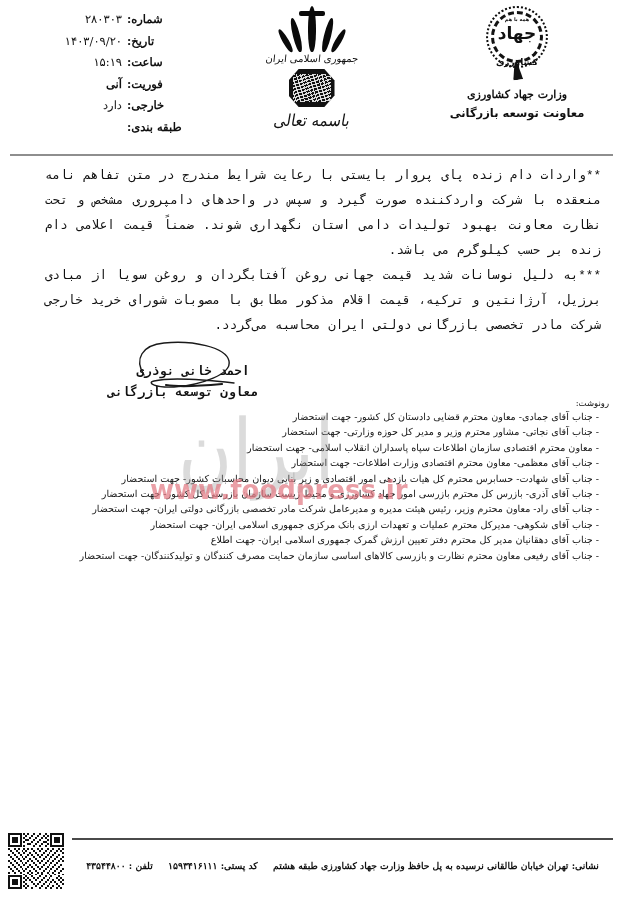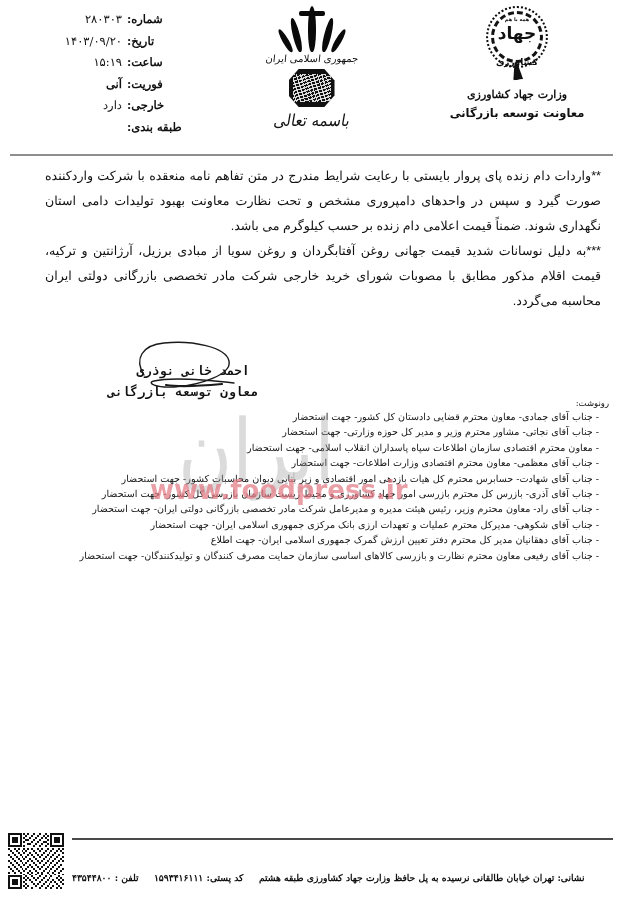--- a/index.html
+++ b/index.html
@@ -227,21 +227,21 @@
   .rule.bottom { top: 838px; background: #4a4a4a; height: 2px; left: 72px; width: 541px; }
 
   
   .body-text {
     position: absolute;
     top: 164px;
     right: 22px;
     left: 22px;
     text-align: justify;
     direction: rtl;
-    font-family: Liberation Sans, sans-serif;
+    font-family: Liberation Mono, monospace;
     font-size: 12.6px;
     line-height: 25px;
     margin-left: 23px;
   }
   .body-text p { margin: 0 0 0 0; }
   .body-text p + p { margin-top: 0px; }
 
   
   .signature {
     position: absolute;
@@ -338,27 +338,26 @@
     top: 833px;
     width: 56px;
     height: 56px;
   }
   .qr svg { display: block; }
   .footer-text {
     position: absolute;
     top: 860px;
     left: 72px;
     width: 541px;
-    text-align: left;
+    text-align: center;
     font-size: 9.2px;
     font-weight: bold;
     font-family: "DejaVu Serif", "Liberation Serif", serif;
     direction: rtl;
     white-space: nowrap;
-    margin-top: 12px;
   }
   .footer-text .gap { display: inline-block; width: 9px; }
 </style>
 </head>
 <body>
 
 <div class="page">
 
   <div class="header">
 

